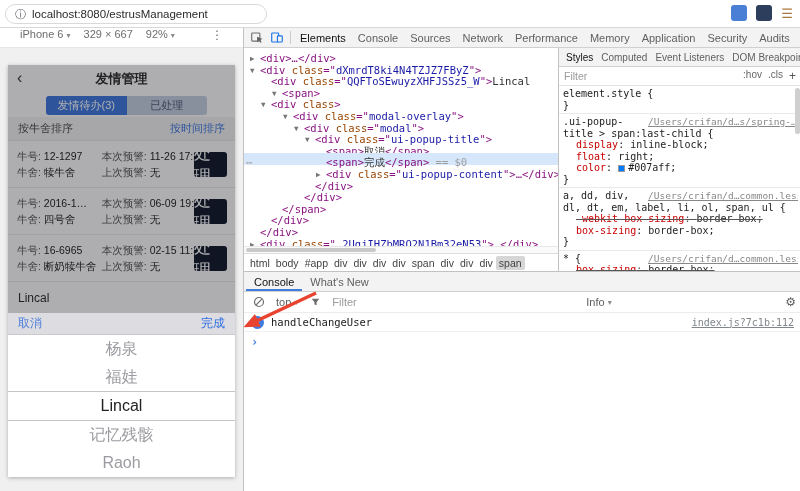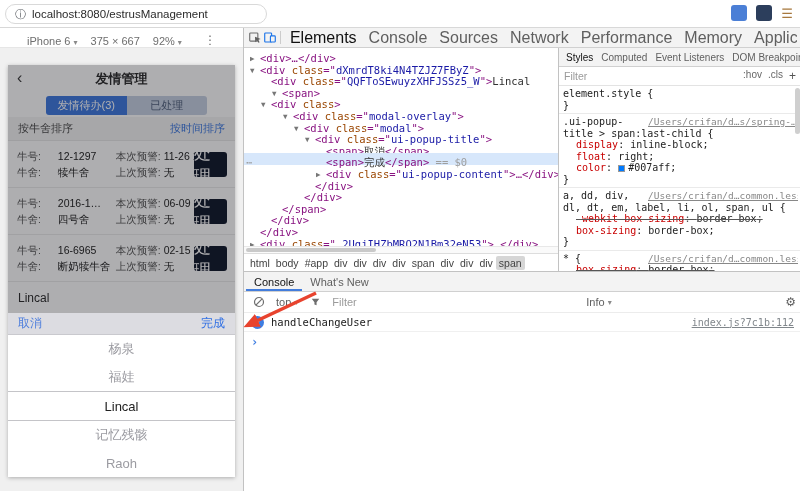--- a/index.html
+++ b/index.html
@@ -11,59 +11,59 @@
   .omnibox { position:absolute; left:5px; top:4px; width:262px; height:20px; border:1px solid #d9d9d9; border-radius:10px; background:#fff; display:flex; align-items:center; padding:0 9px; gap:6px; }
   .info-ic { color:#5f6368; font-size:11px; line-height:1; }
   .url { font-size:11.5px; color:#2b2b2b; white-space:nowrap; overflow:hidden; }
   .topbar-icons { position:absolute; right:7px; top:5px; display:flex; gap:9px; align-items:center; }
   .ext { width:16px; height:16px; border-radius:3px; display:block; }
   .ext-a { background:#4b7fd6; }
   .ext-b { background:#2c3e5c; }
   .menu-ic { font-size:13px; color:#a8793f; line-height:1; }
 
   
-  .device-toolbar { position:absolute; left:0; top:28px; width:243px; height:20px; background:#fff; border-bottom:1px solid #e6e6e6; display:flex; align-items:flex-end; gap:13px; padding:0 27px; font-size:11px; color:#6e6e6e; white-space:nowrap; }
+  .device-toolbar { position:absolute; left:0; top:28px; width:243px; height:20px; background:#fff; border-bottom:1px solid #e6e6e6; display:flex; align-items:flex-start; gap:13px; padding:0 20px; font-size:11px; color:#6e6e6e; white-space:nowrap; }
   .caret { font-size:8px; color:#8a8a8a; }
   .dt3 { margin-left:auto; font-size:12px; color:#6e6e6e; }
   .device-area { position:absolute; left:0; top:48px; width:243px; height:443px; background:#f0f0f0; }
   .phone { position:absolute; left:8px; top:17px; width:227px; height:412px; background:#fff; box-shadow:0 1px 4px rgba(0,0,0,.28); overflow:hidden; }
 
   .app-header { height:28px; position:relative; display:flex; align-items:center; justify-content:center; background:#fff; }
   .back { position:absolute; left:9px; top:3px; font-size:16px; color:#3a3a3a; line-height:1.2; }
   .app-title { font-size:13px; font-weight:700; color:#2b2b2b; }
   .app-tabs { height:24px; display:flex; align-items:center; padding:0 28px; background:#fff; }
   .app-tab { flex:1; height:19px; line-height:19px; text-align:center; font-size:11px; background:#c6d0e2; color:#51617e; }
   .app-tab:first-child { border-radius:3px 0 0 3px;margin-left:10px; }
   .app-tab:last-child { border-radius:0 3px 3px 0; }
   .app-tab.on { background:#3d78e0; color:#fff; }
   .app-sort { height:24px; background:#f5f5f5; border-bottom:1px solid #e9e9e9; display:flex; align-items:center; justify-content:space-between; padding:0 10px; font-size:11px; color:#4a4a4a; }
   .app-sort .blue { color:#3d78e0; }
   .cow-item { height:47px; border-bottom:1px solid #ececec; padding:7px 9px 0; position:relative; background:#fff; }
   .cow-line { font-size:10.5px; line-height:16px; white-space:nowrap; }
   .f-label { color:#555; }
   .f-val { color:#222; }
-  .f-val.w1 { display:inline-block; width:58px;margin-left:14px; }
+  .f-val.w1 { display:inline-block; width:58px; }
   .handle-btn { position:absolute; right:8px; top:11px; width:33px; height:25px; background:#0f172a; color:#fff; font-size:17px; display:flex; align-items:center; justify-content:center; border-radius:3px; }
   .current-row { height:31px; display:flex; align-items:center; padding:0 10px; font-size:12px; color:#2b2b2b; background:#fff; }
   .dim { position:absolute; left:0; top:0; width:100%; height:248px; background:rgba(18,18,24,.34); z-index:4; }
   .picker { position:absolute; left:0; top:248px; width:227px; height:164px; z-index:5; }
   .picker-head { height:22px; background:#dcdce1; border-bottom:1px solid #c9c9ce; display:flex; justify-content:space-between; align-items:center; padding:0 10px; font-size:12px; }
   .cancel { color:#4d7edc; }
   .done { color:#2f6fe4; }
   .picker-options { height:142px; background:#fff; display:flex; flex-direction:column; }
-  .picker-option { flex:1; display:flex; align-items:center; justify-content:center; font-size:13px; color:#9b9ba1;text-align:right; }
+  .picker-option { flex:1; display:flex; align-items:center; justify-content:center; font-size:16px; color:#9b9ba1;text-align:right; }
   .picker-option.selected { color:#222; border-top:1px solid #c4c4c8; border-bottom:1px solid #c4c4c8; }
 
   
   .devtools { position:absolute; left:243px; top:28px; width:557px; height:463px; background:#fff; border-left:1px solid #c2c2c2; }
   .dt-tabbar { height:20px; background:#f3f3f3; border-bottom:1px solid #d0d0d0; display:flex; align-items:center; padding:0 3px; }
   .dt-icon { display:inline-flex; align-items:center; justify-content:center; width:20px; height:18px; }
   .dt-sep { width:1px; height:13px; background:#ccc; margin:0 3px; }
   .dt-tabs { display:flex; height:100%; overflow:hidden; }
-  .dt-tab { display:flex; align-items:center; padding:0 6px; font-size:16px; color:#5f5f5f; white-space:nowrap; }
+  .dt-tab { display:flex; align-items:center; padding:0 6px; font-size:11px; color:#5f5f5f; white-space:nowrap; }
   .dt-tab.active { color:#111; }
 
   .dt-main { position:absolute; left:0; top:20px; width:557px; height:223px; display:flex; }
   .elements-pane { width:314px; height:223px; position:relative; overflow:hidden; }
   .tree { height:198px; overflow:hidden; font-family:"DejaVu Sans Mono",monospace; font-size:10.5px; padding-top:1px; }
   .tree-row { height:11.6px; line-height:18px; white-space:nowrap; position:relative; }
   .tree-row.sel { background:#d7e7fb; }
   .tree-arrow { display:inline-block; width:10px; font-size:7.5px; color:#777; vertical-align:1px; }
   .row-dots { position:absolute; left:2px; top:0; color:#999; letter-spacing:-1px; }
   .tk-p, .tk-g { color:#881280; }
@@ -127,21 +127,21 @@
   </div>
   <div class="topbar-icons">
     <span class="ext ext-a"></span>
     <span class="ext ext-b"></span>
     <span class="menu-ic">☰</span>
   </div>
 </div>
 
 <div class="device-toolbar">
   <span><span>iPhone 6</span> <span class="caret">▾</span></span>
-  <span>375 × 667</span>
+  <span>329 × 667</span>
   <span><span>92%</span> <span class="caret">▾</span></span>
   <span class="dt3">⋮</span>
 </div>
 
 <div class="device-area">
   <div class="phone">
     <div class="app-header">
       <span class="back">‹</span>
       <span class="app-title">发情管理</span>
     </div>

